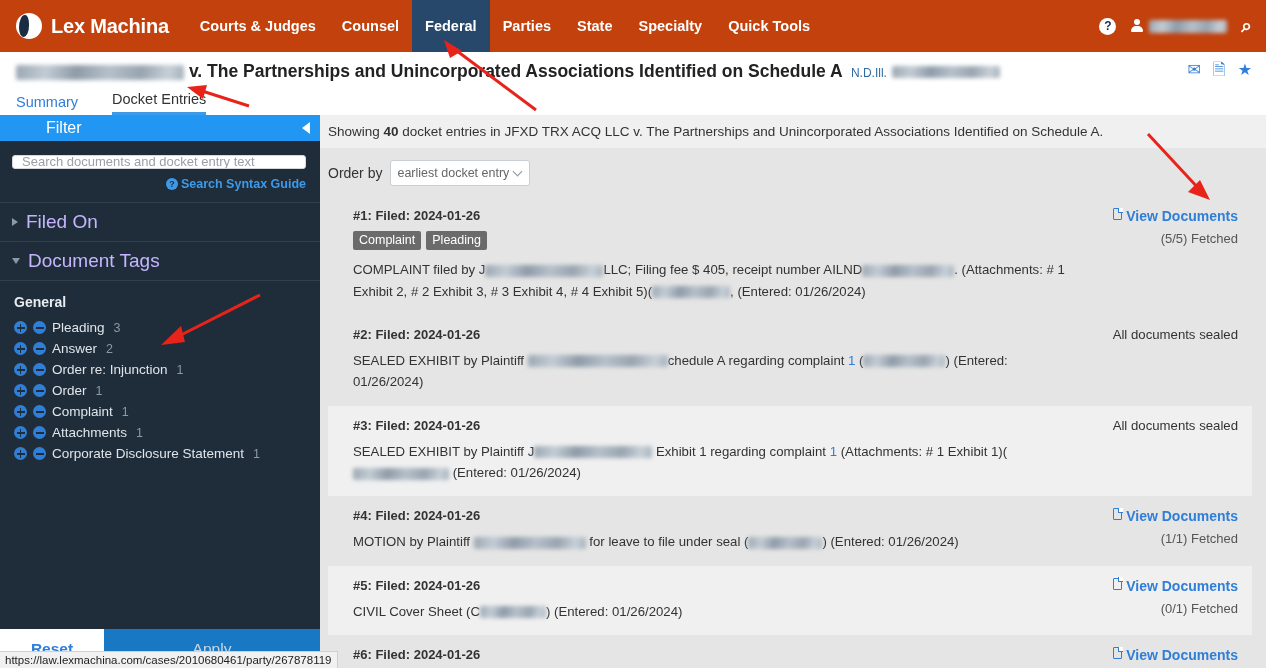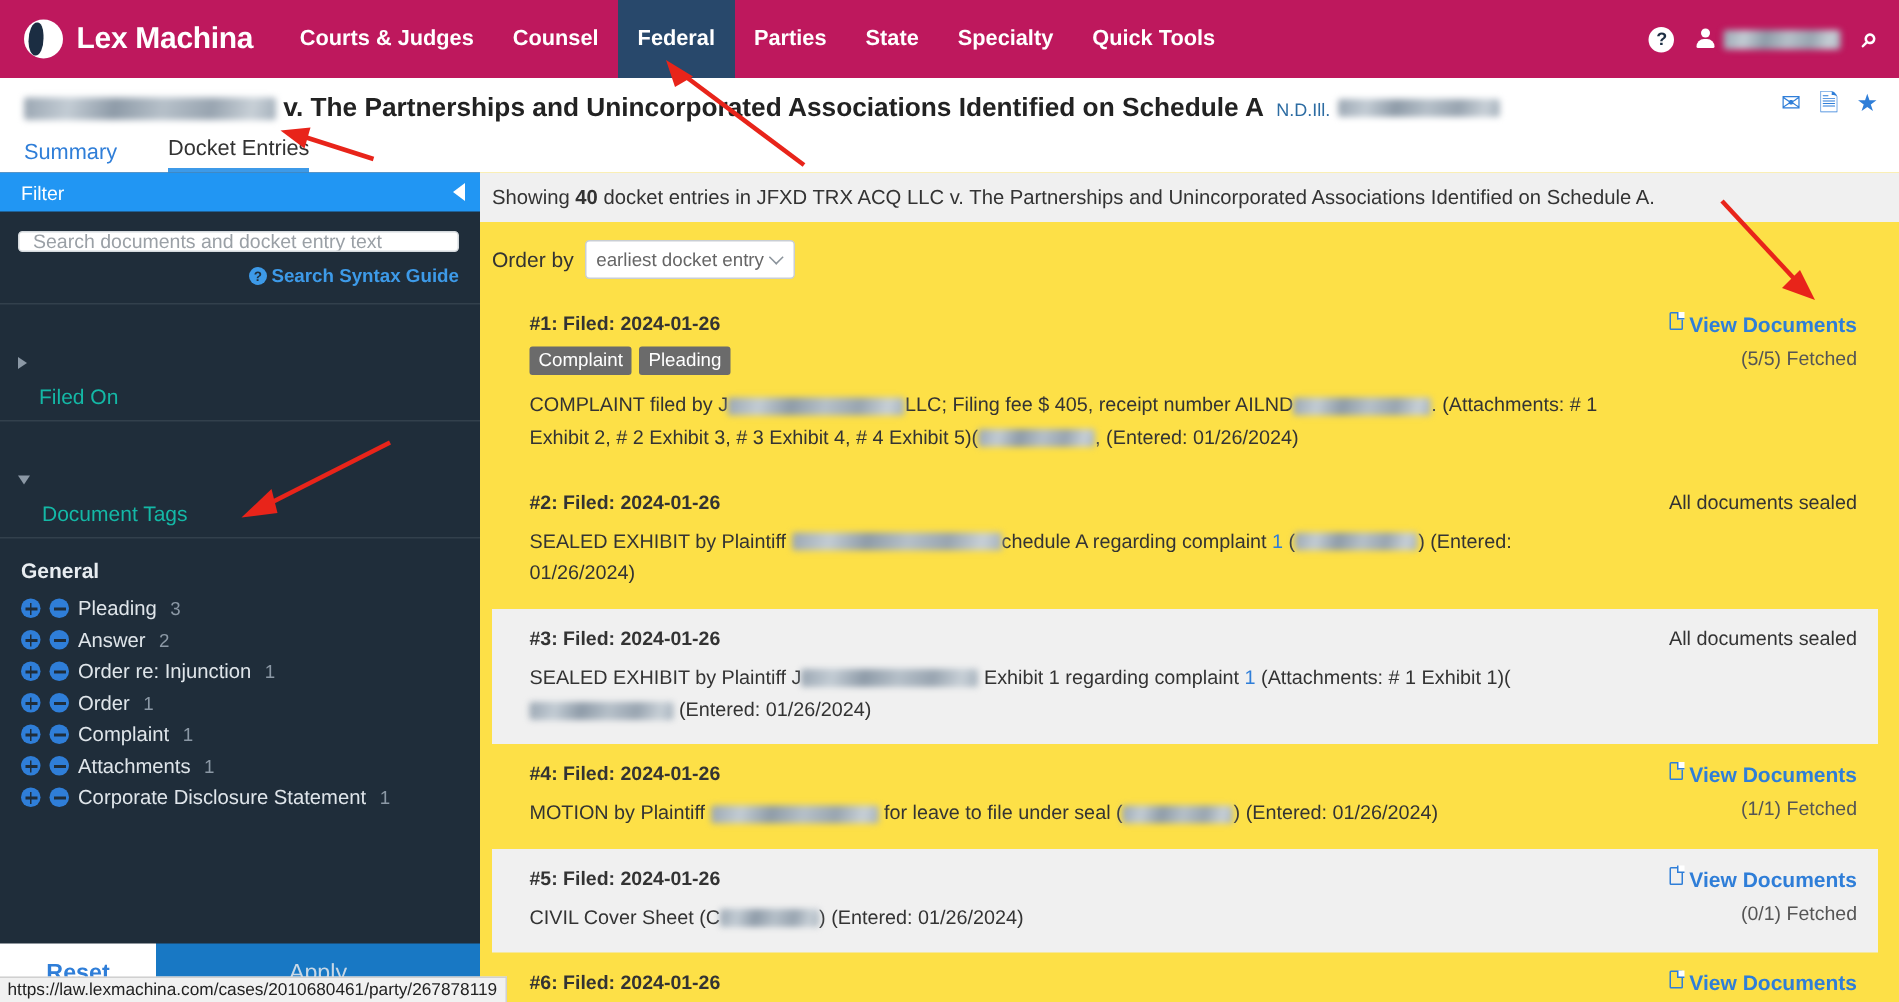--- a/index.html
+++ b/index.html
@@ -6,21 +6,21 @@
   html, body {
     width: 1266px; height: 668px;
     overflow: hidden;
     font-family: "Liberation Sans", sans-serif;
     background: #ffffff;
   }
 
   
   .topnav {
     height: 52px;
-    background: #be185d;
+    background: #c2410c;
     display: flex;
     align-items: stretch;
     position: relative;
   }
   .brand {
     display: flex; align-items: center; gap: 9px;
     padding: 0 18px 0 16px;
   }
   .brand-logo {
     width: 26px; height: 26px; border-radius: 50%;
@@ -111,21 +111,21 @@
   .sidebar {
     width: 320px; background: #1f2d3a;
     position: relative; flex: none;
     display: flex; flex-direction: column;
   }
   .filter-head {
     background: #2196f3; height: 26px;
     display: flex; align-items: center;
     padding: 0 10px 0 14px;
   }
-  .filter-head-label { color: #fff; font-size: 13px; flex: 1; }
+  .filter-head-label { color: #fff; font-size: 16px; flex: 1; margin-left: 32px; }
   .collapse-tri {
     width: 0; height: 0; cursor: pointer;
     border-top: 6px solid transparent;
     border-bottom: 6px solid transparent;
     border-right: 8px solid #fff;
   }
   .search-area { padding: 11px 14px 0 12px; }
   .search-input {
     width: 294px; height: 14px;
     border: 1px solid #d4d9dd; border-radius: 3px;
@@ -145,21 +145,21 @@
     background: #3d9ae8; color: #1f2d3a;
     font-size: 9px; font-weight: bold; margin-right: 3px;
     vertical-align: 1px;
   }
   .sect-divider { border-top: 1px solid #32404c; margin-top: 11px; }
   .sect-head {
     display: flex; align-items: center; gap: 8px;
     padding: 8px 0 8px 12px; cursor: pointer;
     border-bottom: 1px solid #32404c;
   }
-  .sect-head-label { color: #14b8a6; font-size: 14px; margin-top: 45px; }
+  .sect-head-label { color: #c4b5fd; font-size: 19px; }
   .tri-right {
     width: 0; height: 0;
     border-top: 4.5px solid transparent;
     border-bottom: 4.5px solid transparent;
     border-left: 6px solid #8b98a5;
   }
   .tri-down {
     width: 0; height: 0;
     border-left: 4.5px solid transparent;
     border-right: 4.5px solid transparent;
@@ -206,21 +206,21 @@
   .status-url {
     position: absolute; left: 0; bottom: 0; z-index: 5;
     background: #f1f1f1; border: 1px solid #d0d0d0; border-left: none;
     border-bottom: none;
     font-size: 11.5px; color: #222; padding: 2px 6px 2px 5px;
     white-space: nowrap; font-family: "Liberation Sans", sans-serif;
   }
 
   
   .main {
-    flex: 1; background: #fde047;
+    flex: 1; background: #e5e5e5;
     overflow: hidden; position: relative;
   }
   .showing-bar {
     background: #f0f0f0; padding: 9px 0 9px 8px;
     font-size: 13.5px; color: #333; white-space: nowrap;
   }
   .orderby-row {
     display: flex; align-items: center; gap: 8px;
     padding: 12px 0 10px 8px;
   }

